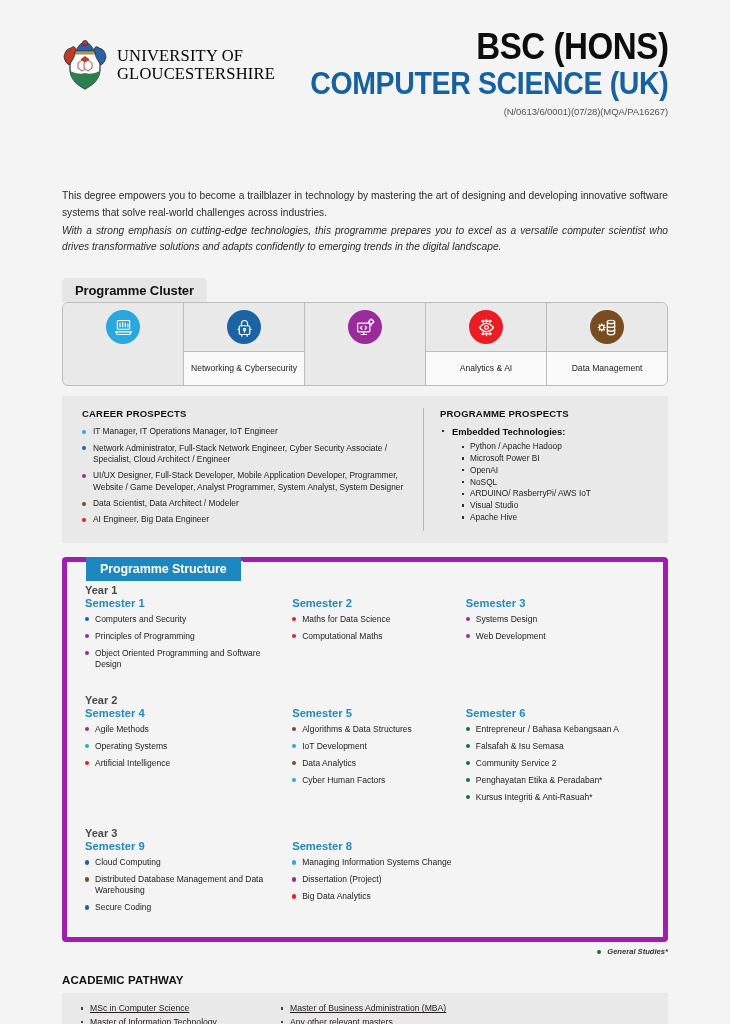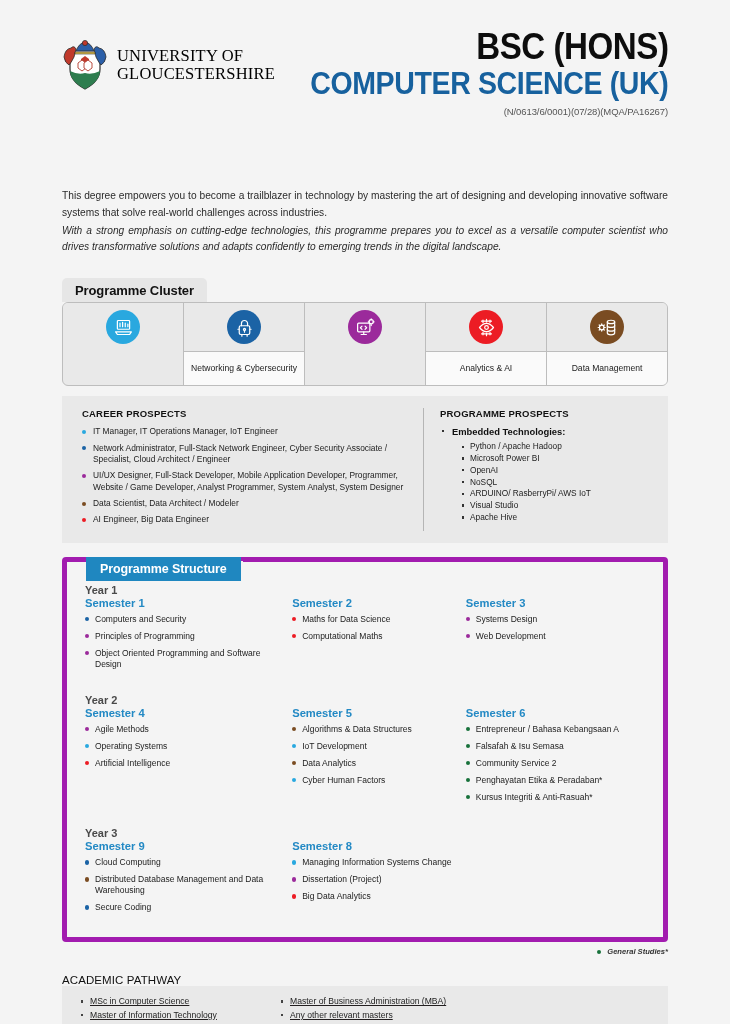--- a/index.html
+++ b/index.html
@@ -249,23 +249,24 @@
     font-style: italic;
     font-weight: 600;
     color: #333;
   }
   .gs-legend .bul { width: 4.5px; height: 4.5px; border-radius: 50%; }
 
   
   .ap-wrap { margin-top: 18px; }
   .ap-head {
     font-size: 11.5px;
-    font-weight: 400;
+    font-weight: 700;
     color: #111;
     letter-spacing: 0.1px;
+    margin-bottom: 7px;
   }
   .ap-box {
     background: #e9e9e9;
     padding: 9px 18px 9px 18px;
     display: flex;
   }
   .ap-col { flex: 0 0 200px; text-decoration: underline; }
   ul.aplist { list-style: none; }
   ul.aplist li {
     position: relative; padding-left: 10px;

